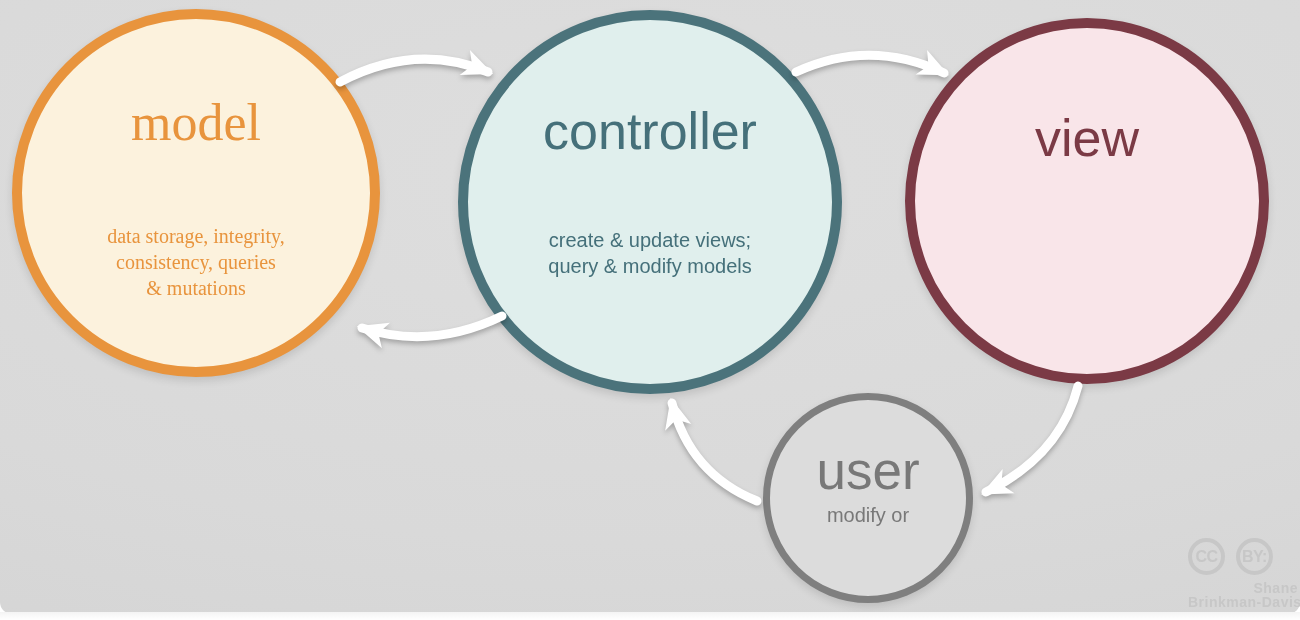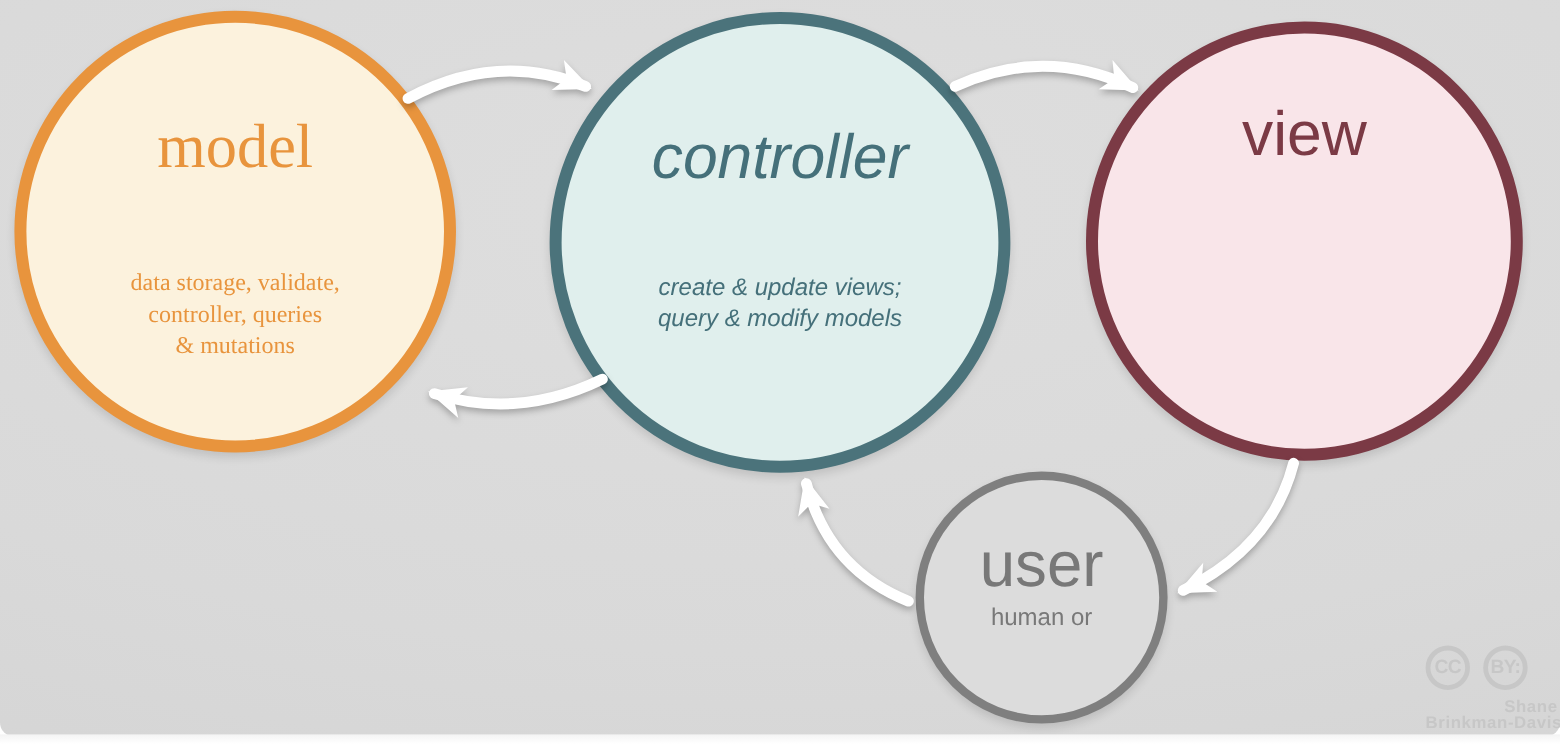--- a/index.html
+++ b/index.html
@@ -45,21 +45,21 @@
   .node-user       { left: 763px; top: 393px; width: 210px; height: 210px; border-width: 7px;  }
   .node-title {
     position: absolute;
     left: 0; right: 0;
     font-size: 52px;
     line-height: 56px;
     font-weight: 400;
   }
   .node-model .node-title      { top: 76px; }
   .node-controller .node-title { top: 83px; }
-  .node-view .node-title       { top: 56px; }
+  .node-view .node-title       { top: 82px; }
   .node-user .node-title       { top: 46px; font-size: 53px; line-height: 50px; }
   .node-desc {
     position: absolute;
     left: 0; right: 0;
     font-size: 20px;
     line-height: 26px;
   }
   .node-model .node-desc      { top: 204px; }
   .node-controller .node-desc { top: 207px; }
   .node-view .node-desc       { top: 215px; }
@@ -105,42 +105,42 @@
 </style>
 </head>
 <body>
 
 <div class="stage">
   <div class="slide">
 
     <div class="node node-model" style="border-color: rgb(232, 148, 61); background-color: rgb(252, 242, 221); color: rgb(232, 148, 61);">
       <div class="node-title">model</div>
       <div class="node-desc">
-        <div>data storage, validate,</div>
-        <div>controller, queries</div>
+        <div>data storage, integrity,</div>
+        <div>consistency, queries</div>
         <div>&amp; mutations</div>
       </div>
     </div>
 
-    <div class="node node-controller" style="border-color: rgb(75, 115, 123); background-color: rgb(224, 239, 237); color: rgb(69, 112, 122); font-style: italic;">
+    <div class="node node-controller" style="border-color: rgb(75, 115, 123); background-color: rgb(224, 239, 237); color: rgb(69, 112, 122);">
       <div class="node-title">controller</div>
       <div class="node-desc">
         <div>create &amp; update views;</div>
         <div>query &amp; modify models</div>
       </div>
     </div>
 
     <div class="node node-view" style="border-color: rgb(123, 58, 69); background-color: rgb(249, 229, 233); color: rgb(123, 58, 69);">
       <div class="node-title">view</div>
     </div>
 
     <div class="node node-user" style="border-color: rgb(127, 127, 127); background-color: rgb(220, 220, 220); color: rgb(120, 120, 120);">
       <div class="node-title">user</div>
       <div class="node-desc">
-        <div>human or</div>
+        <div>modify or</div>
       </div>
     </div>
 
     <svg class="arrows-svg" viewBox="0 0 1300 614">
       <defs>
         <marker id="ah" viewBox="0 0 10 10" refX="8.2" refY="5" markerWidth="3.9" markerHeight="3.4" orient="auto">
           <path d="M 0,0.6 L 10,5 L 0,9.4 L 2.6,5 Z" fill="#ffffff" style="fill: rgb(255, 255, 255);"></path>
         </marker>
       </defs>
       <path d="M 340,82 Q 415,42 488,72" fill="none" stroke="#ffffff" stroke-width="9" stroke-linecap="round" marker-end="url(#ah)" style="stroke: rgb(255, 255, 255);"></path>

